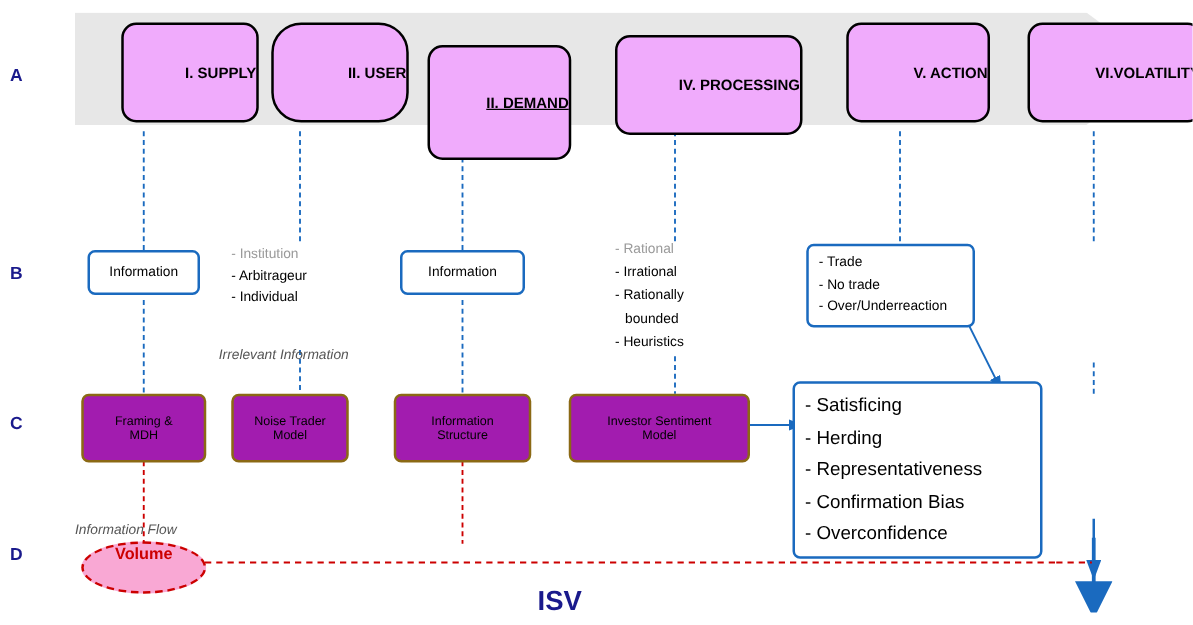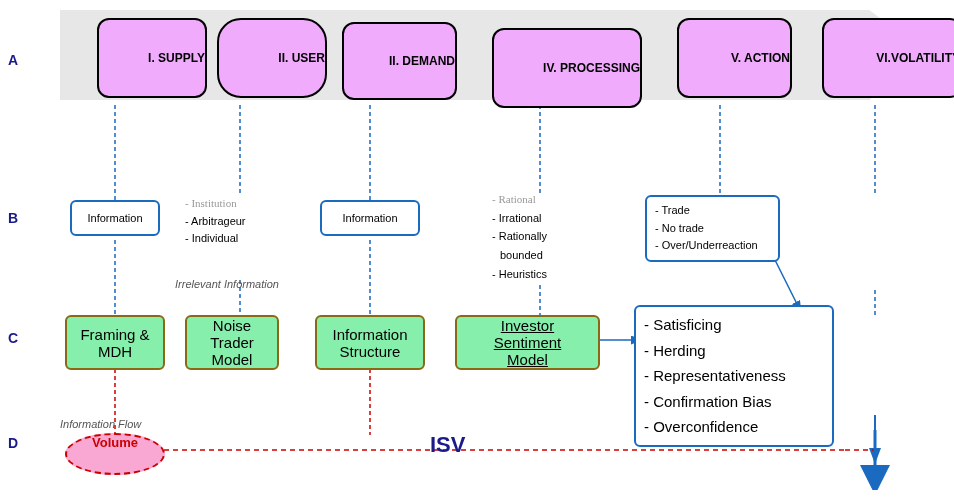--- a/index.html
+++ b/index.html
@@ -58,26 +58,26 @@
       border: 2px solid #1a6abf;
       border-radius: 6px;
       padding: 5px 8px;
       font-size: 11px;
       z-index: 1;
     }
 
     
     .c-box {
       position: absolute;
-      background: #86efac;
+      background: #a21caf;
       border: 2px solid #8b6914;
       border-radius: 6px;
       padding: 5px 8px;
       text-align: center;
-      font-size: 15px;
+      font-size: 10px;
       z-index: 1;
     }
 
     
     .volume-oval {
       position: absolute;
       border: 2px dashed #cc0000;
       border-radius: 50%;
       display: flex;
       align-items: flex-start;
@@ -89,20 +89,21 @@
       z-index: 2;
     }
 
     
     .isv-text {
       position: absolute;
       font-weight: bold;
       font-size: 22px;
       color: #1a1a8c;
       z-index: 2;
+      margin-top: 36px;
     }
 
     
     .italic-label {
       position: absolute;
       font-style: italic;
       font-size: 11px;
       color: #555;
       z-index: 2;
     }
@@ -112,21 +113,20 @@
       position: absolute;
       top: 0;
       left: 0;
       width: 954px;
       height: 500px;
       z-index: 0;
       pointer-events: none;
     }
     .gray-text {
       color: #999;
-      font-family: Liberation Serif, serif;
     }
   </style>
 </head>
 <body>
 
 <div class="big-arrow"></div>
 
 <svg class="lines">
 
   <line x1="115" y1="105" x2="115" y2="200" stroke="#1a6abf" stroke-width="1.5" stroke-dasharray="4,3"></line>
@@ -170,21 +170,21 @@
 <div class="row-label" style="top: 210px;">B</div>
 <div class="row-label" style="top: 330px;">C</div>
 <div class="row-label" style="top: 435px;">D</div>
 
 <div class="top-box" style="left:65px; top:18px; width:110px; height:80px;">
   <span>I. SUPPLY</span>
 </div>
 <div class="top-box" style="left:185px; top:18px; width:110px; height:80px;border-radius:24px;">
   <span>II. USER</span>
 </div>
-<div class="top-box" style="left:310px; top:22px; width:115px; height:78px;">
+<div class="top-box" style="left:310px; top:36px; width:115px; height:92px;text-decoration:underline;">
   <span>II. DEMAND</span>
 </div>
 <div class="top-box" style="left:460px; top:28px; width:150px; height:80px;">
   <span>IV. PROCESSING</span>
 </div>
 <div class="top-box" style="left:645px; top:18px; width:115px; height:80px;">
   <span>V. ACTION</span>
 </div>
 <div class="top-box" style="left:790px; top:18px; width:140px; height:80px;">
   <span>VI.VOLATILITY</span>
@@ -229,21 +229,21 @@
   <span style="white-space:pre-line;">Noise Trader
 Model</span>
 </div>
 
 <div class="c-box" style="left:315px; top:315px; width:110px; height:55px; display:flex; align-items:center; justify-content:center; white-space:pre-line;">
   <span style="white-space:pre-line;">Information
 Structure</span>
 </div>
 
 <div class="c-box" style="left:455px; top:315px; width:145px; height:55px; display:flex; align-items:center; justify-content:center; white-space:pre-line;">
-  <span style="white-space:pre-line;text-decoration:underline;">Investor Sentiment
+  <span style="white-space:pre-line;">Investor Sentiment
 Model</span>
 </div>
 
 <div class="b-box" style="left:634px; top:305px; width:200px; padding:5px 8px; font-size:15px; line-height:1.7;">
   <span>- Satisficing</span><br>
   <span>- Herding</span><br>
   <span>- Representativeness</span><br>
   <span>- Confirmation Bias</span><br>
   <span>- Overconfidence</span>
 </div>

